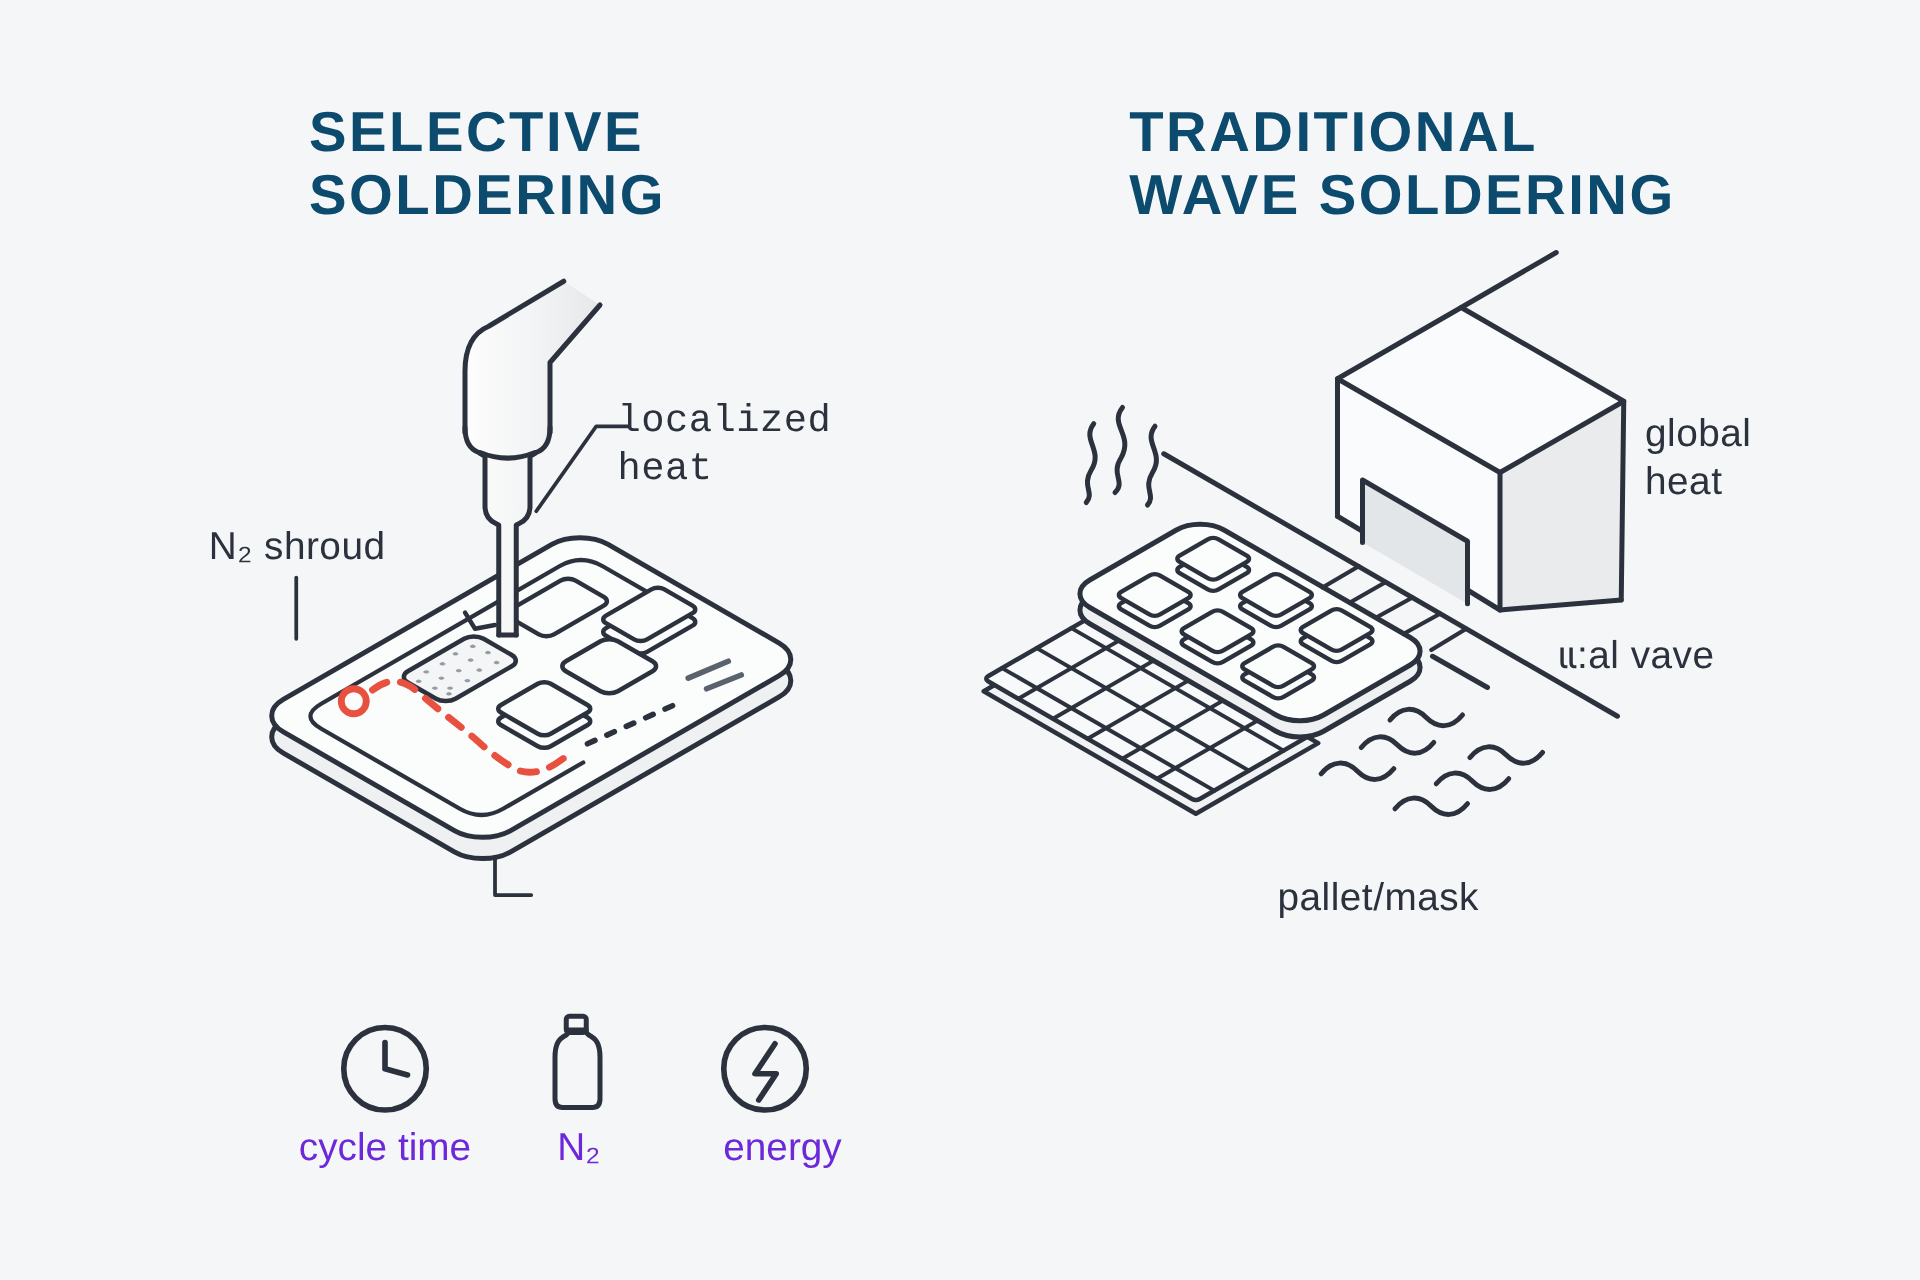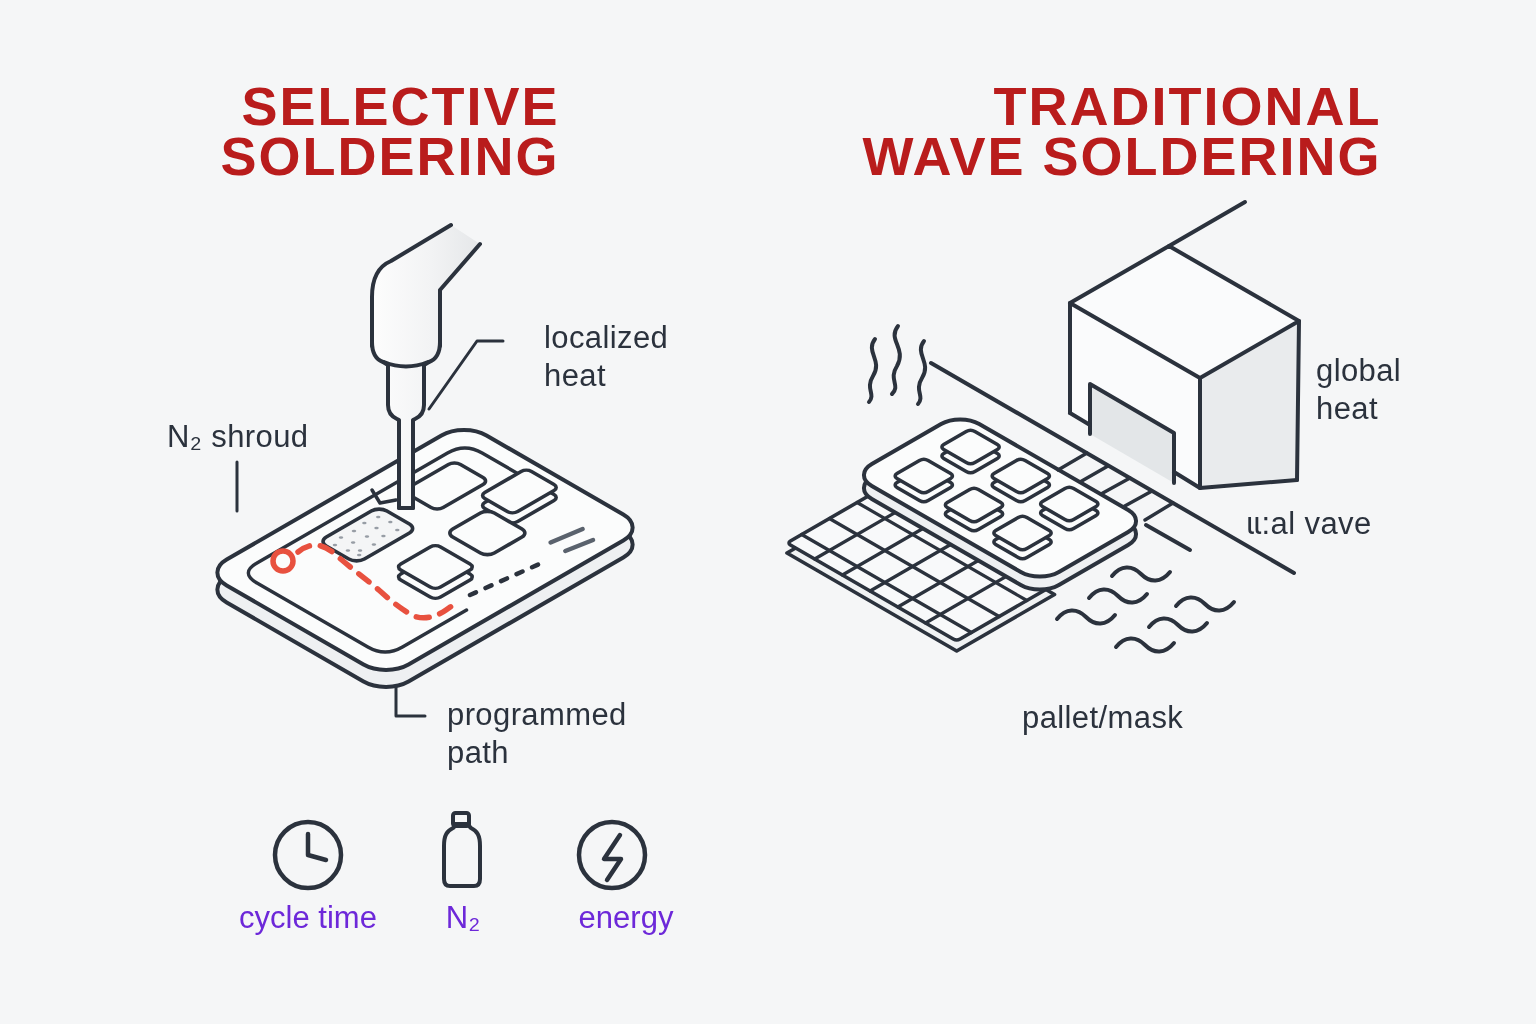--- a/index.html
+++ b/index.html
@@ -6,22 +6,22 @@
   body{
     width:1536px;height:1024px;position:relative;overflow:hidden;
     background:#f5f6f7;
     font-family:"Liberation Sans","DejaVu Sans",sans-serif;
     color:#2b323d;
   }
   .stage{position:absolute;inset:0;}
   svg.art{position:absolute;left:0;top:0;}
   .title{
     position:absolute;transform:translateX(-50%);
-    font-size:54px;font-weight:700;letter-spacing:2px;line-height:50px;
-    text-align:right;color:#b91c1c;white-space:nowrap;
+    font-size:45px;font-weight:700;letter-spacing:2px;line-height:50px;
+    text-align:left;color:#0c4a6e;white-space:nowrap;
   }
   .lbl{
     position:absolute;font-size:31px;line-height:38px;letter-spacing:0.4px;
     color:#2b323d;white-space:nowrap;
   }
   .legend-label{
     position:absolute;transform:translateX(-50%);
     font-size:31px;color:#6d28d9;white-space:nowrap;
   }
 </style>
@@ -217,33 +217,29 @@
 <div class="title" style="left:390px;top:81px;">
   <div>SELECTIVE</div>
   <div>SOLDERING</div>
 </div>
 
 <div class="title" style="left:1122px;top:81px;">
   <div>TRADITIONAL</div>
   <div>WAVE SOLDERING</div>
 </div>
 
-<div class="lbl" style="left:544px;top:319px;">
+<div class="lbl" style="left:494px;top:319px;font-family:Liberation Mono, monospace;">
   <div>localized</div>
   <div>heat</div>
 </div>
 
 <div class="lbl" style="left:167px;top:418px;text-align:right;">N₂ shroud</div>
 
-<div class="lbl" style="left:447px;top:696px;">
-  <div>programmed</div>
-  <div>path</div>
-</div>
-
-<div class="lbl" style="left:1316px;top:328px;margin-top:24px;">
+
+<div class="lbl" style="left:1316px;top:328px;">
   <div>global</div>
   <div>heat</div>
 </div>
 
 <div class="lbl" style="left:1247px;top:505px;">ɩɩ:al vave</div>
 
 <div class="lbl" style="left:1022px;top:699px;">pallet/mask</div>
 
 <div class="legend-label" style="left:308px;top:900px;">cycle time</div>
 <div class="legend-label" style="left:463px;top:900px;">N₂</div>

